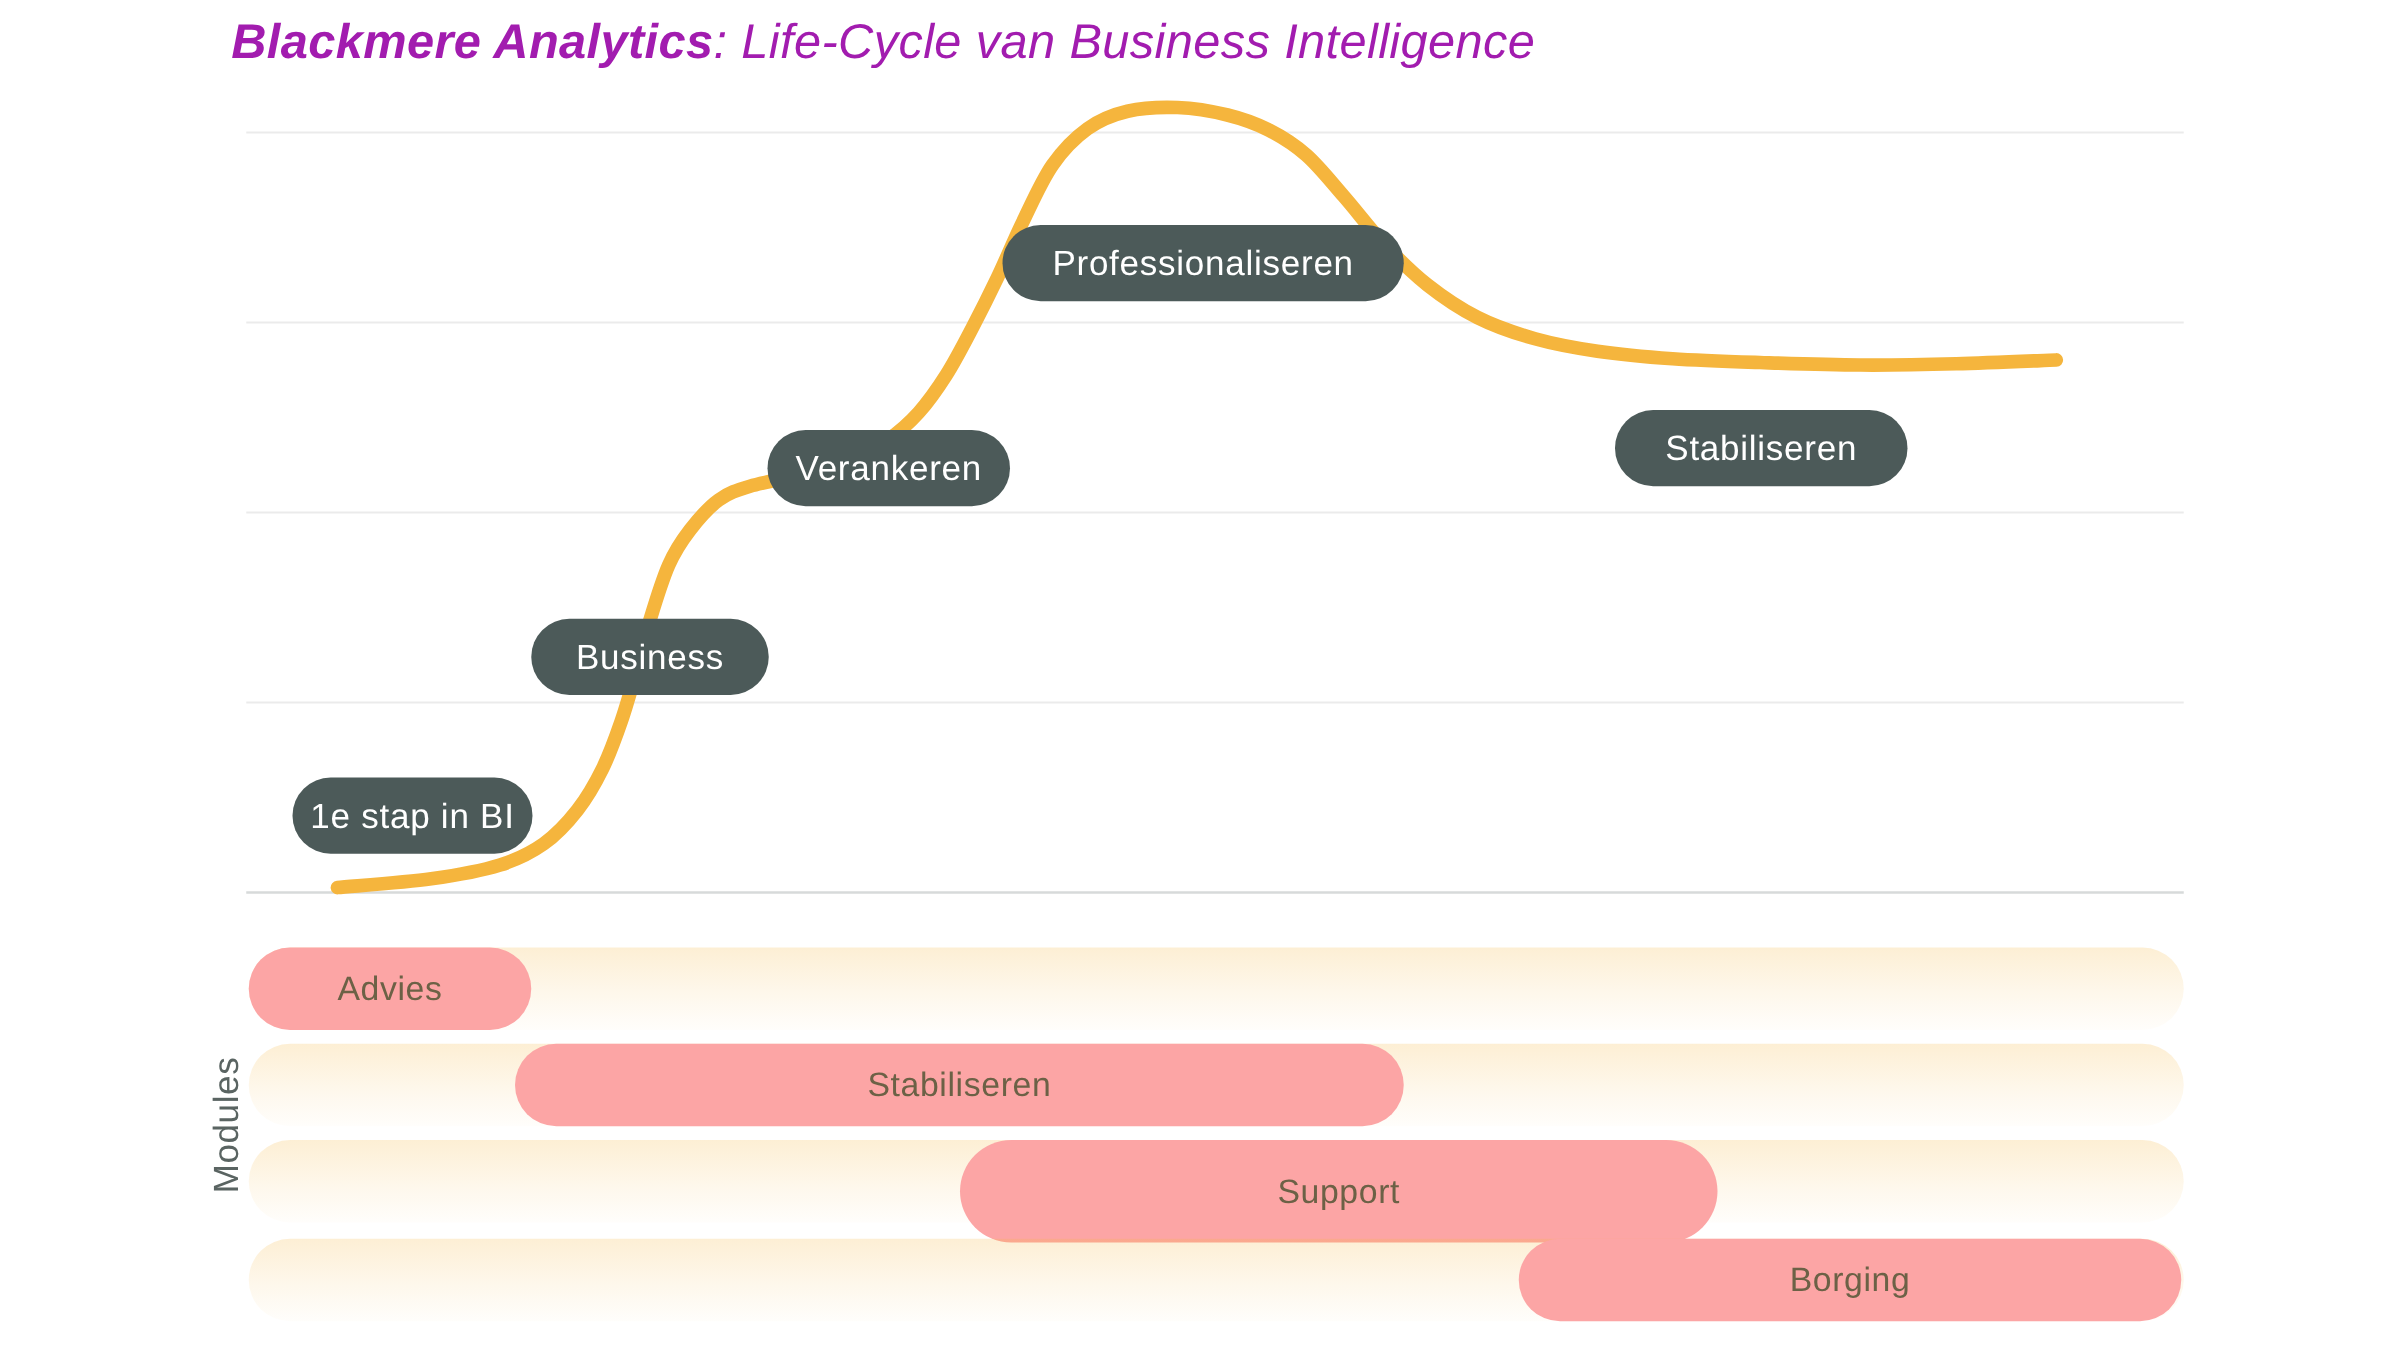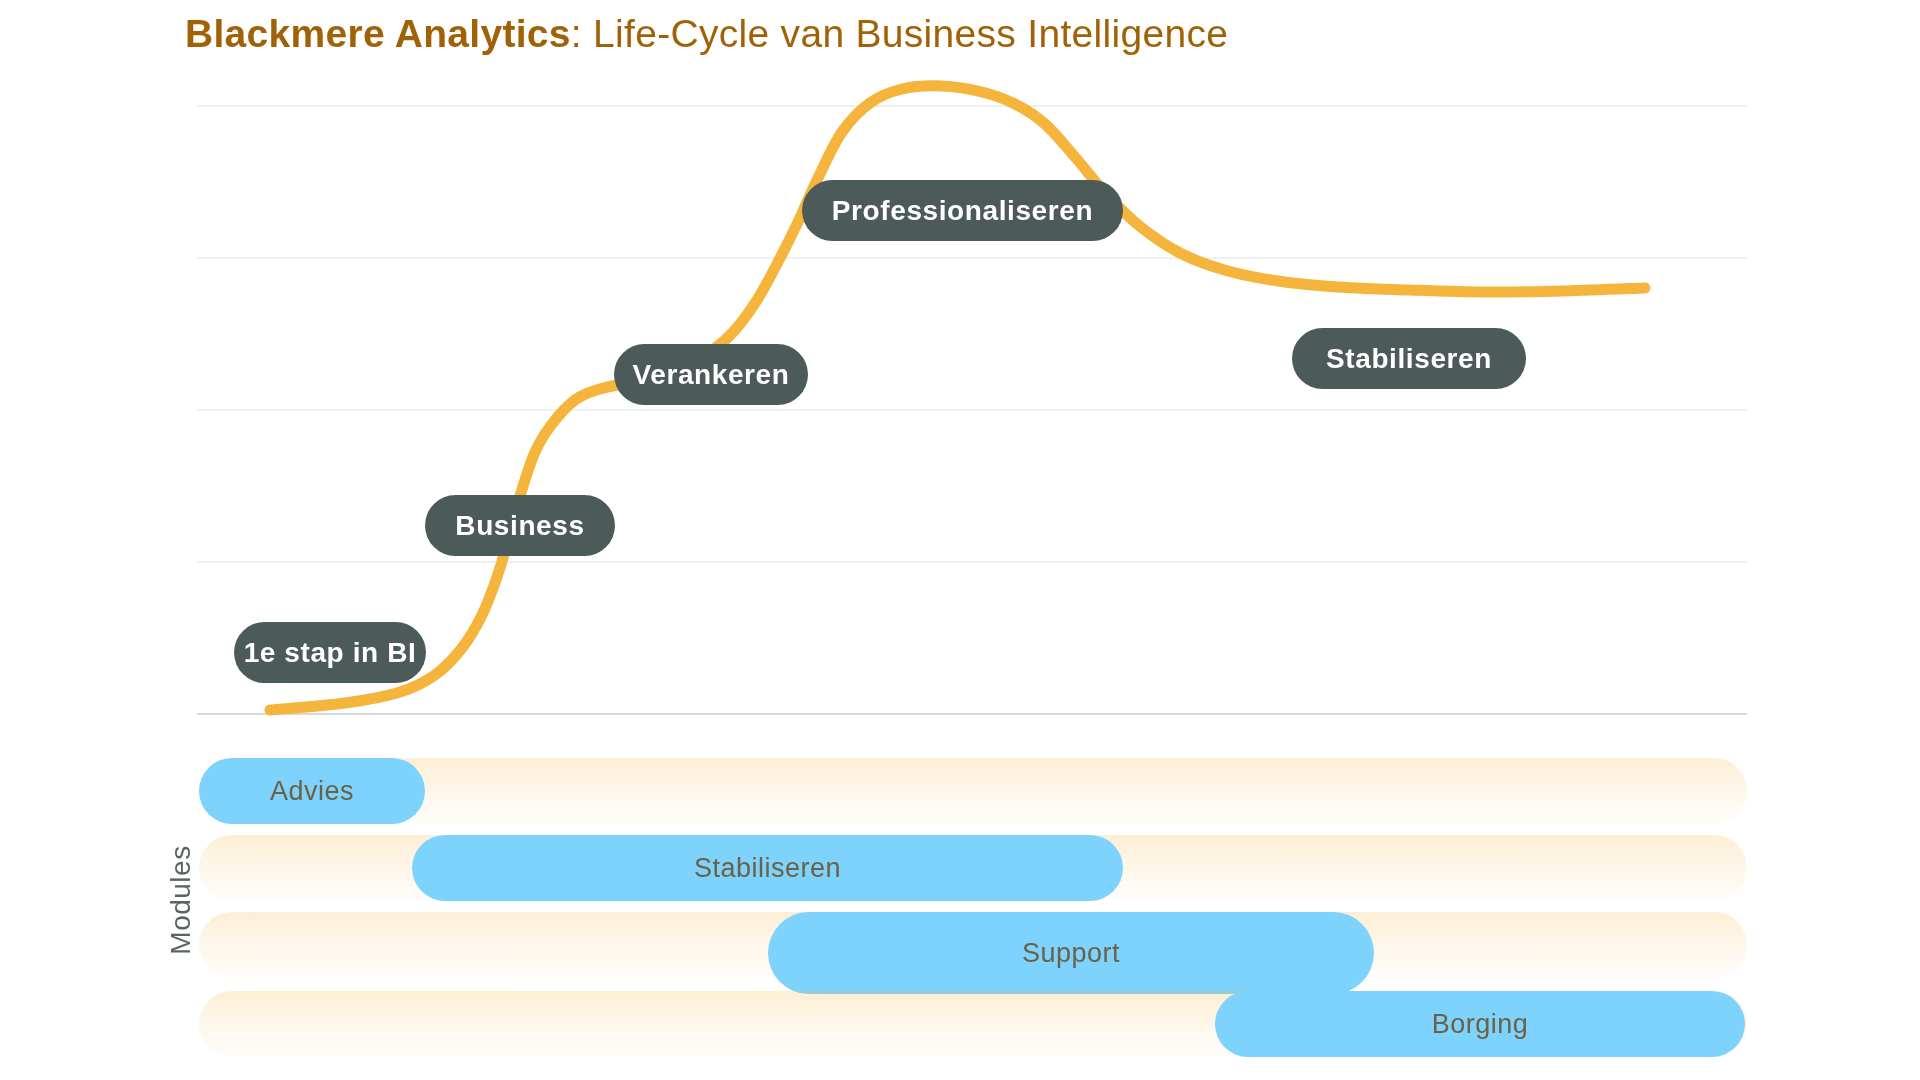--- a/index.html
+++ b/index.html
@@ -8,46 +8,47 @@
     width:1920px;height:1080px;
     background:#ffffff;
     overflow:hidden;
     font-family:"Liberation Sans", sans-serif;
   }
   .title{
     position:absolute;
     left:185px;top:12px;
     font-size:39px;
     letter-spacing:.3px;
-    color:#a16207;
+    color:#a21caf;
     white-space:nowrap;
+    font-style:italic;
   }
   .title .brand{font-weight:bold;}
   #chart-svg{position:absolute;left:0;top:0;}
   .stage-pill{
     position:absolute;
     background:#4C5A59;
     color:#ffffff;
     border-radius:999px;
     display:flex;align-items:center;justify-content:center;
     font-size:28px;
-    font-weight:700;
+    font-weight:400;
     letter-spacing:.6px;
     white-space:nowrap;
     box-sizing:border-box;
   }
   .module-track{
     position:absolute;
     border-radius:999px;
     background:linear-gradient(180deg, rgba(245,181,61,0.22) 0%, rgba(245,181,61,0.10) 55%, rgba(245,181,61,0.02) 100%);
   }
   .module-bar{
     position:absolute;
     border-radius:999px;
-    background:#7dd3fc;
+    background:#fca5a5;
     display:flex;align-items:center;justify-content:center;
     color:#6C6146;
     font-size:27px;
     letter-spacing:.5px;
     white-space:nowrap;
   }
   .modules-axis-label{
     position:absolute;
     left:181px;top:900px;
     transform:translate(-50%,-50%) rotate(-90deg);

